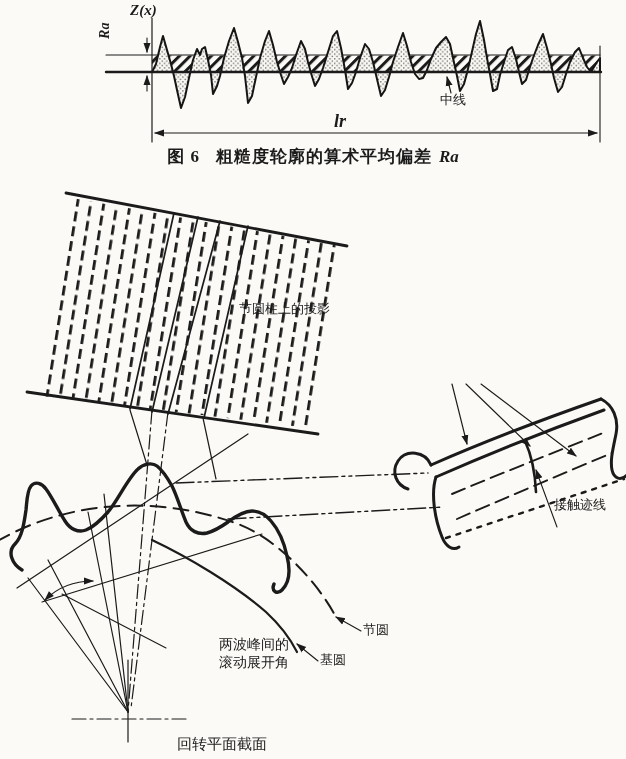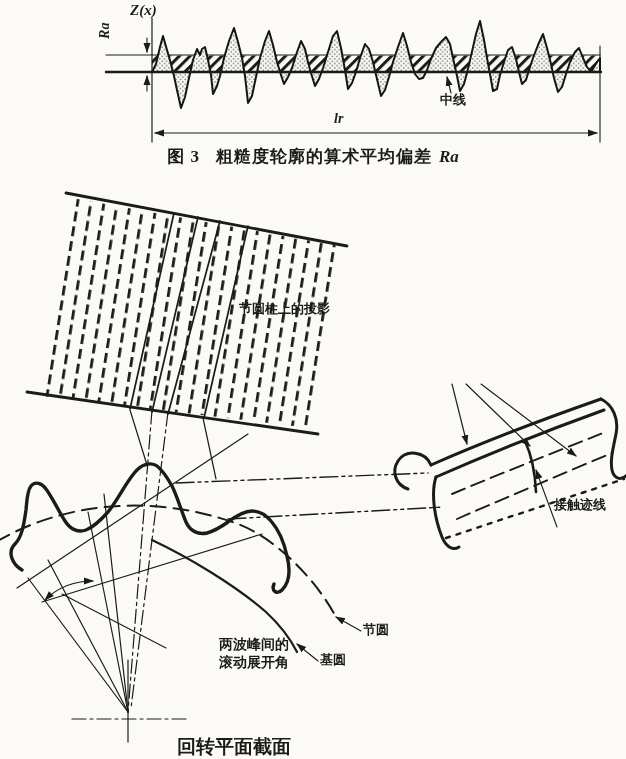--- a/index.html
+++ b/index.html
@@ -2,24 +2,24 @@
 <html><head>
 <meta charset="utf-8">
 <style>
   html,body{margin:0;padding:0;}
   body{background:#e8e6e1;}
   #page{
     position:relative;width:626px;height:759px;background:#fbfaf6;
     font-family:"Liberation Serif","DejaVu Serif",serif;color:#1b1b1b;overflow:hidden;padding-left:8px;
   }
   #art{position:absolute;left:0;top:0;}
-  .lbl{position:absolute;font-weight:bold;white-space:nowrap;line-height:1.25;}
+  .lbl{position:absolute;font-weight:normal;white-space:nowrap;line-height:1.25;}
   .s13{font-size:13px;}
   .s14{font-size:14px;}
-  .s15{font-size:19px;}
+  .s15{font-size:15px;}
   .math{font-style:italic;font-weight:bold;font-size:15px;}
   .ra-rot{transform:rotate(-90deg);transform-origin:center center;}
   .caption{
     position:absolute;top:145px;left:0;width:626px;text-align:center;
     font-size:17px;font-weight:bold;letter-spacing:1px;
   }
   .caption .sp{margin-left:16px;}
   .caption .sym{margin-left:7px;font-style:italic;letter-spacing:0;}
   .center2{text-align:center;}
 </style>
@@ -165,24 +165,24 @@
     </g>
   </g>
 </svg>
 
 <div class="lbl math" style="left:130px;top:1px;">Z(x)</div>
 
 <div class="lbl math ra-rot" style="left:88px;top:22px;width:34px;text-align:center;font-size:14px;">Ra</div>
 
 <div class="lbl s13" style="left:440px;top:92px;">中线</div>
 
-<div class="lbl math" style="left:334px;top:110px;font-size:14px;">lr</div>
+<div class="lbl math" style="left:334px;top:110px;font-size:18px;">lr</div>
 
 <div class="caption">
-  <span>图 3</span><span class="sp">粗糙度轮廓的算术平均偏差</span><span class="sym">Ra</span>
+  <span>图 6</span><span class="sp">粗糙度轮廓的算术平均偏差</span><span class="sym">Ra</span>
 </div>
 
 <div class="lbl s13" style="left:239px;top:301px;text-align:right;">节圆柱上的投影</div>
 
 <div class="lbl s13 center2" style="left:330px;top:334px;width:290px;">
 </div>
 
 <div class="lbl s13" style="left:554px;top:497px;">接触迹线</div>
 
 <div class="lbl s13" style="left:363px;top:622px;">节圆</div>

